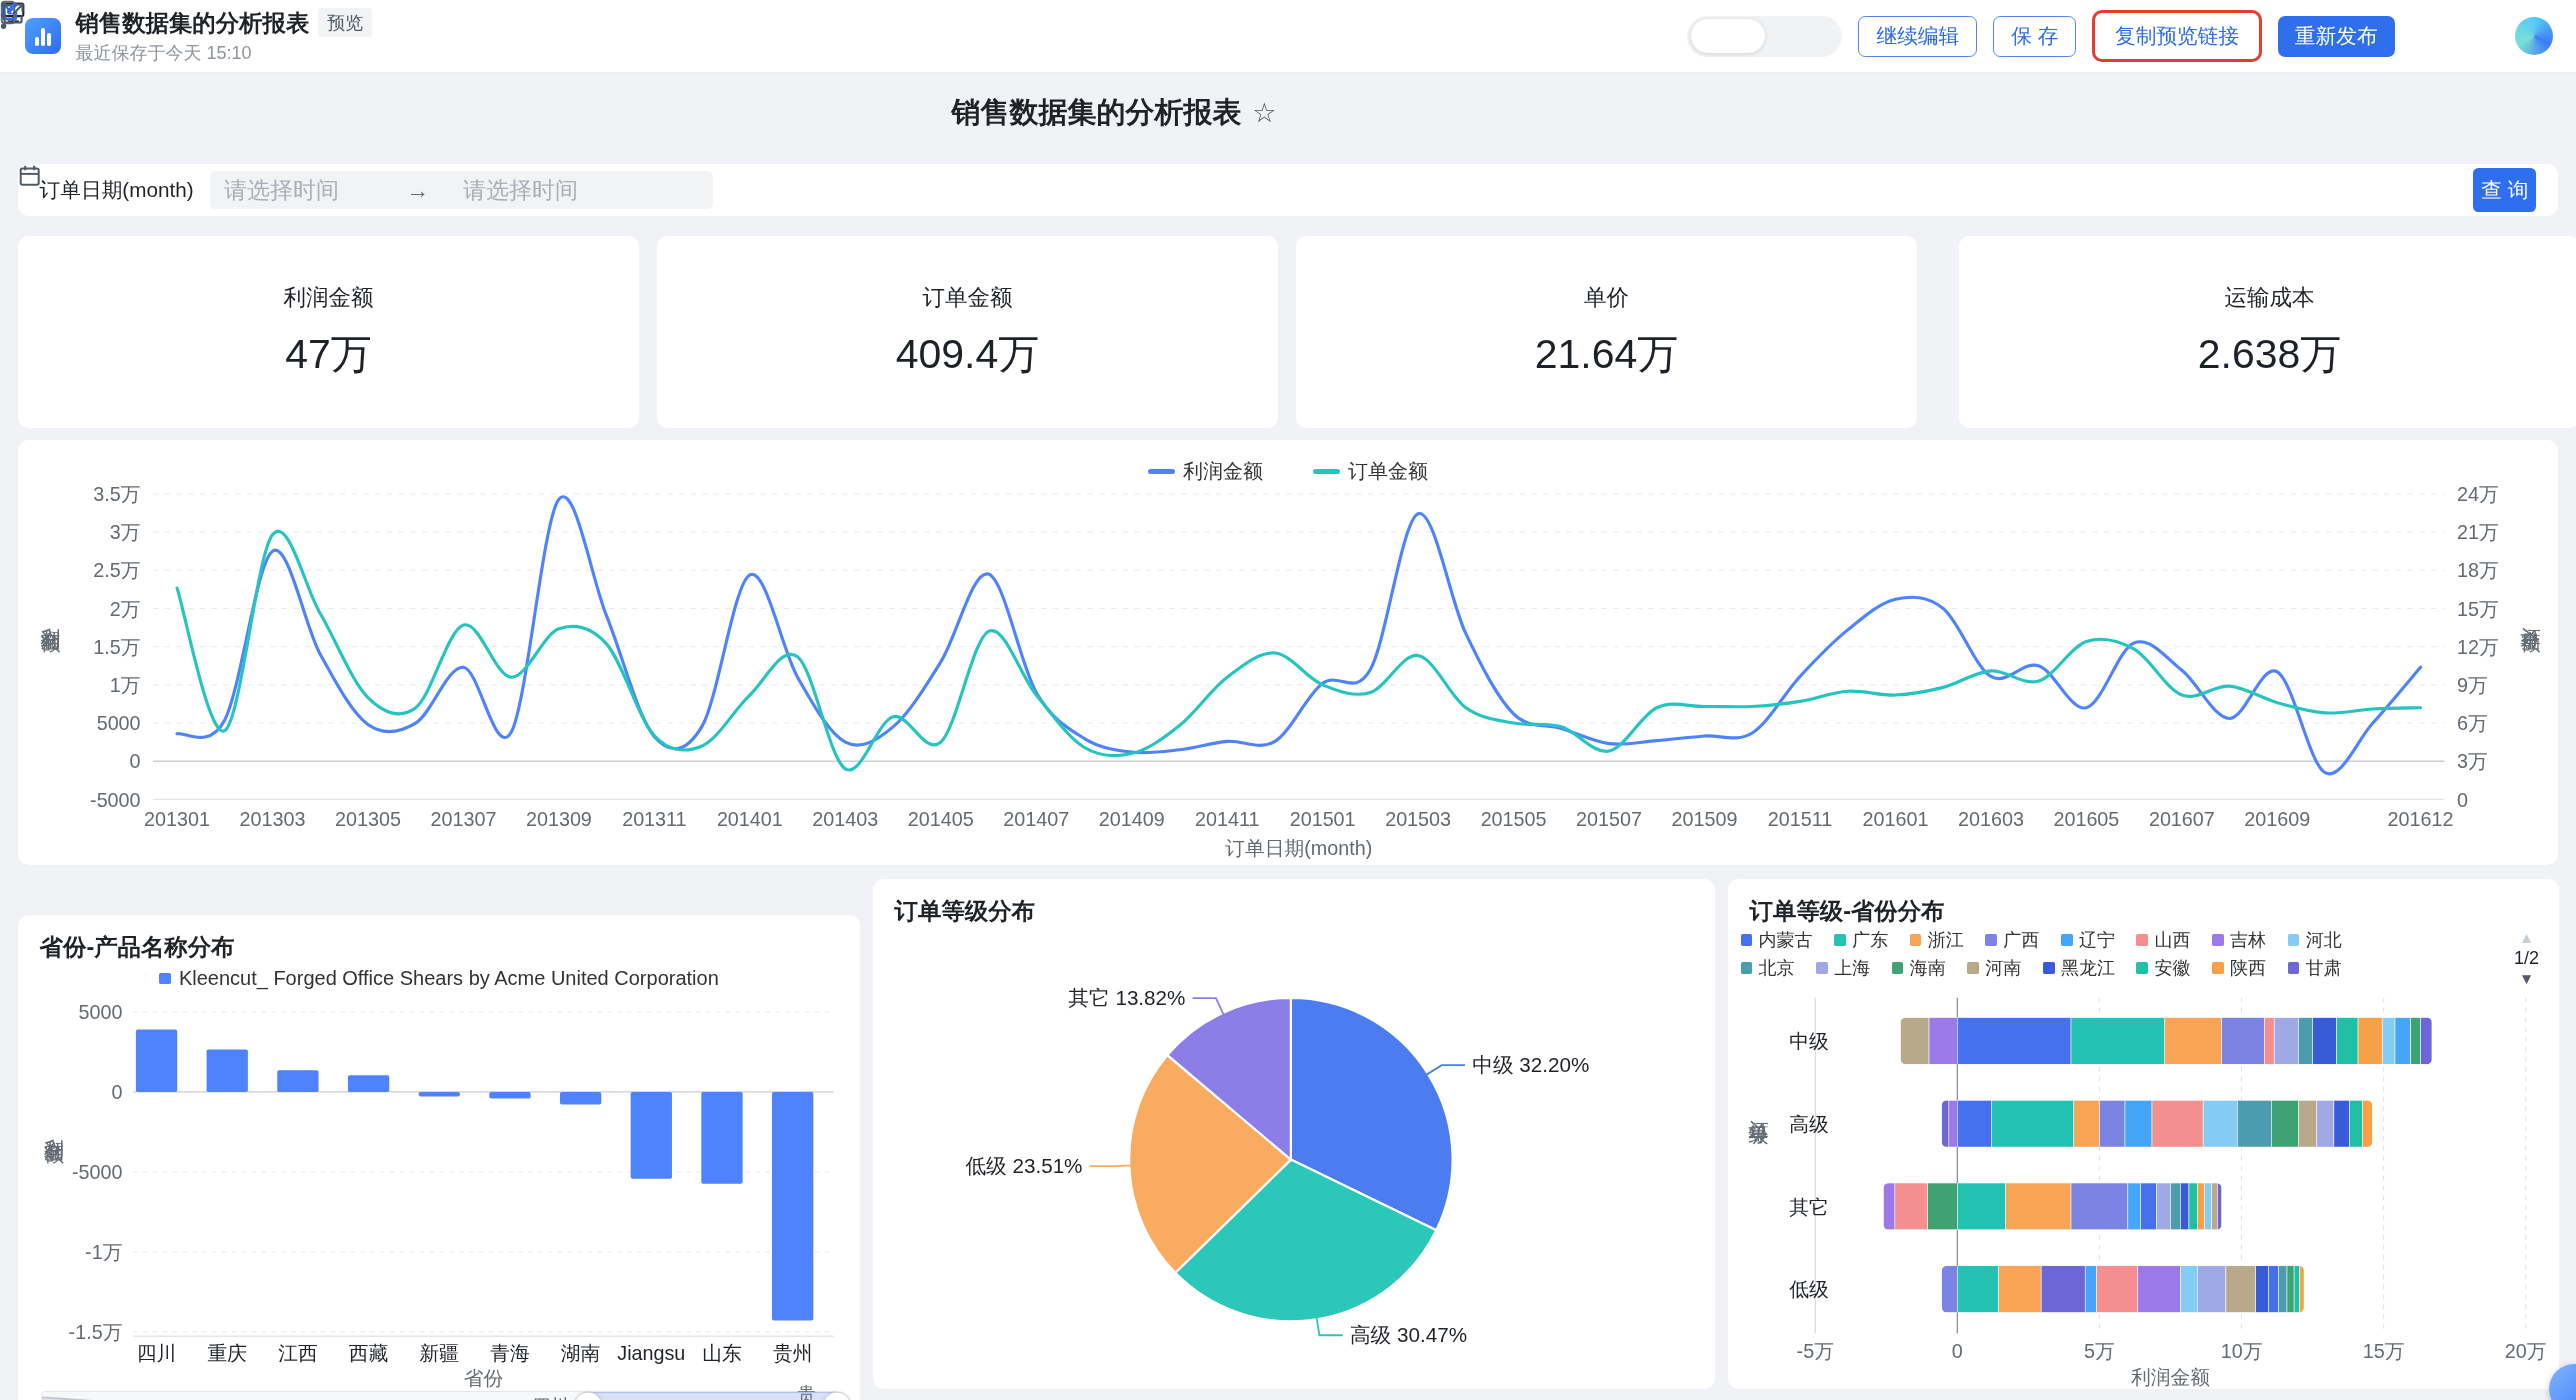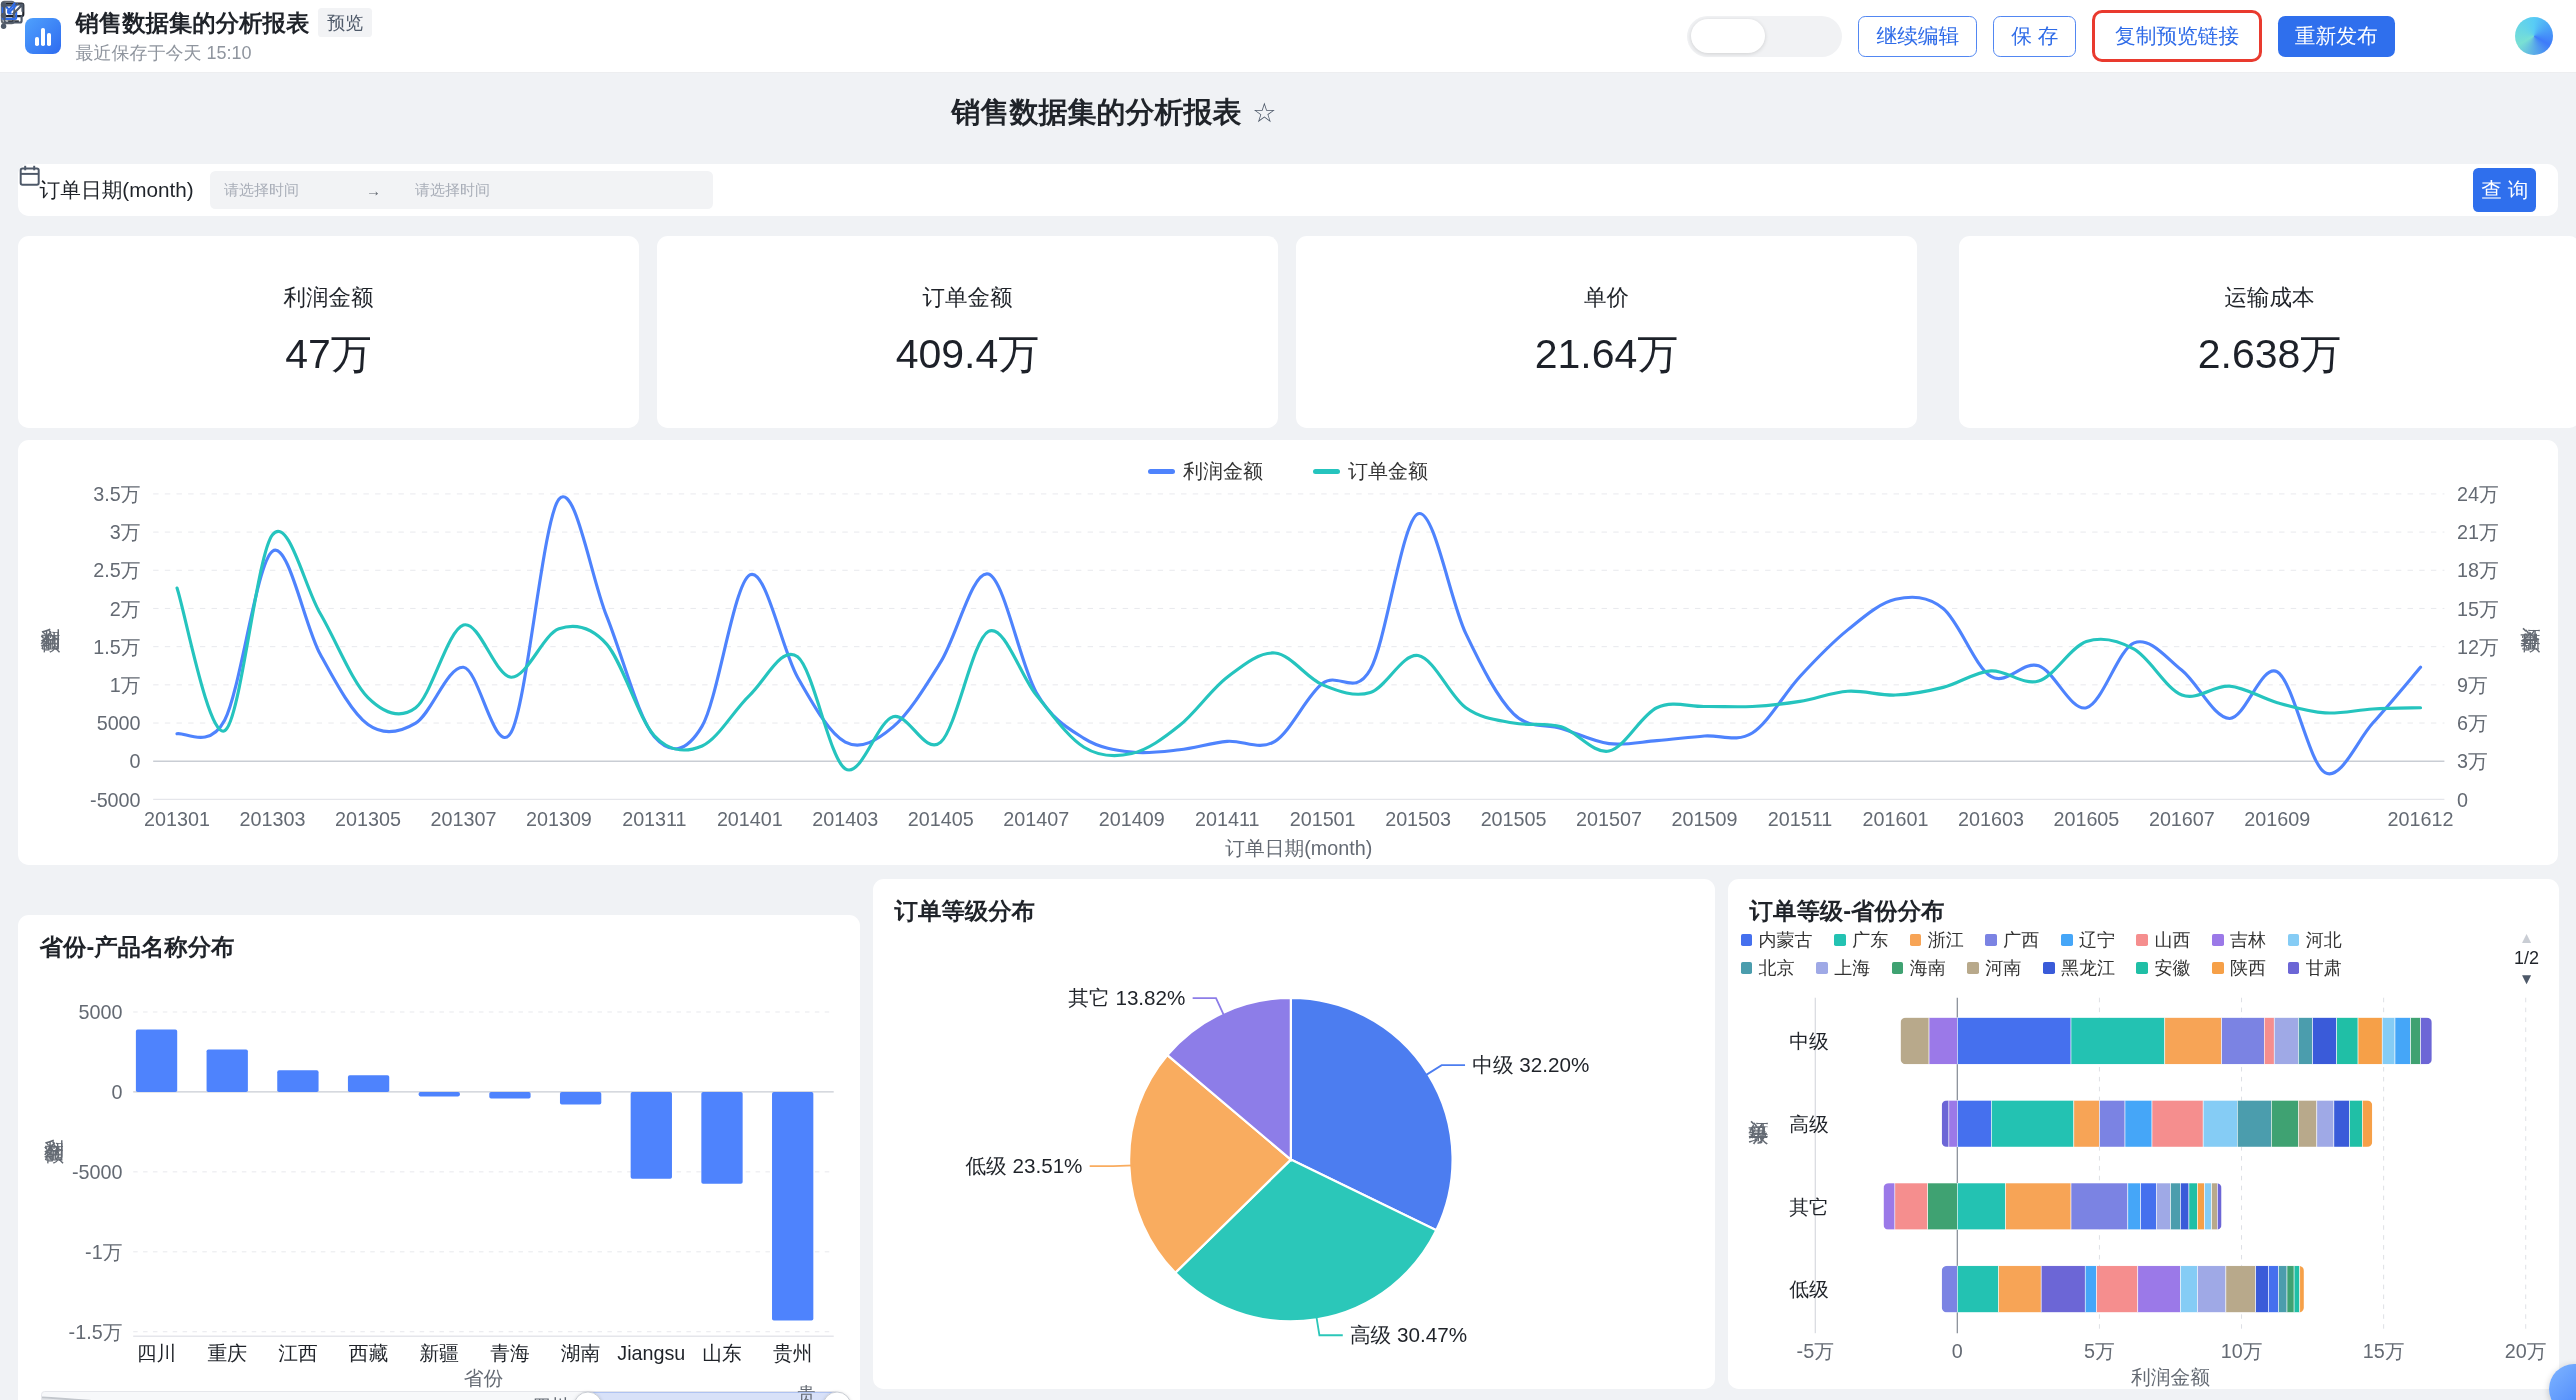--- a/index.html
+++ b/index.html
@@ -29,21 +29,21 @@
   .redbox{border:3.6px solid #E93A2E;border-radius:10px;padding:2.7px;}
   .iconbtn{display:flex;align-items:center;justify-content:center;width:36px;height:36px;}
   .avatar{width:38px;height:38px;border-radius:50%;background:conic-gradient(#58CCF5,#3E7BFA,#79E0D4,#58CCF5);}
   
   #pagetitle{position:absolute;left:0;top:93px;width:2228px;text-align:center;font-size:29px;font-weight:bold;}
   #pagetitle .star{font-weight:normal;color:#4E5969;font-size:27px;margin-left:10.8px;}
   
   #filterbar{left:18px;top:164px;width:2540px;height:52px;display:flex;align-items:center;padding:0 21.6px;box-sizing:border-box;}
   #filter-label{font-size:20.7px;margin-right:16px;}
   .picker{width:503px;height:38px;background:#F2F3F5;border-radius:5.4px;display:flex;align-items:center;
-          padding:0 14.4px;box-sizing:border-box;font-size:15px;color:#A9AEB8;}
+          padding:0 14.4px;box-sizing:border-box;font-size:23px;color:#A9AEB8;}
   .picker .arrow{color:#646A73;margin:0 34px 0 67px;}
   .picker .cal{margin-left:auto;}
   #query-btn{margin-left:auto;width:63px;height:44px;background:#2F6FED;color:#fff;font-size:20.7px;
              border:none;border-radius:5.4px;display:flex;align-items:center;justify-content:center;}
   
   .kpi{position:absolute;top:236px;height:192px;width:621px;background:#fff;border-radius:10.8px;
        display:flex;flex-direction:column;align-items:center;justify-content:center;gap:14.4px;}
   .kpi .lab{font-size:22.5px;}
   .kpi .val{font-size:41px;font-weight:normal;color:#1D2129;}
   
@@ -255,20 +255,26 @@
       <text x="2514.0625" y="430" text-anchor="middle" font-size="22" fill="#646A73">201609</text>
       <text x="2673.4375" y="430" text-anchor="middle" font-size="22" fill="#646A73">201612</text>
       <text x="1425" y="462" text-anchor="middle" font-size="22" fill="#646A73">订单日期(month)</text>
       <path d="M176.5625,326.9C185.41666666666666,324.34999999999997 211.97916666666666,345.45833333333337 229.6875,311.6C247.39583333333334,277.7416666666667 265.1041666666667,135.93333333333334 282.8125,123.75C300.5208333333333,111.56666666666666 318.2291666666667,206.34166666666667 335.9375,238.5C353.6458333333333,270.6583333333333 371.3541666666667,303.95 389.0625,316.7C406.7708333333333,329.45 424.4791666666667,325.625 442.1875,315C459.8958333333333,304.375 477.6041666666667,251.25 495.3125,252.95C513.0208333333334,254.64999999999998 530.7291666666666,356.3666666666667 548.4375,325.2C566.1458333333334,294.0333333333333 583.8541666666666,87.48333333333332 601.5625,65.94999999999999C619.2708333333334,44.41666666666666 636.9791666666666,151.94166666666666 654.6875,196C672.3958333333334,240.05833333333334 690.1041666666666,309.90000000000003 707.8125,330.3C725.5208333333334,350.7 743.2291666666666,348.43333333333334 760.9375,318.4C778.6458333333334,288.3666666666666 796.3541666666666,159.16666666666666 814.0625,150.1C831.7708333333334,141.03333333333333 849.4791666666666,232.975 867.1875,264C884.8958333333334,295.025 902.6041666666666,327.0416666666667 920.3125,336.25C938.0208333333334,345.4583333333333 955.7291666666666,334.125 973.4375,319.25C991.1458333333334,304.375 1008.8541666666666,275.3333333333333 1026.5625,247C1044.2708333333333,218.66666666666666 1061.9791666666667,143.58333333333331 1079.6875,149.24999999999997C1097.3958333333333,154.91666666666663 1115.1041666666667,250.54166666666666 1132.8125,281C1150.5208333333333,311.4583333333333 1168.2291666666667,320.95 1185.9375,332C1203.6458333333333,343.05 1221.3541666666667,345.175 1239.0625,347.3C1256.7708333333333,349.425 1274.4791666666667,346.73333333333335 1292.1875,344.75C1309.8958333333333,342.76666666666665 1327.6041666666667,336.9583333333333 1345.3125,335.4C1363.0208333333333,333.84166666666664 1380.7291666666667,346.16666666666663 1398.4375,335.4C1416.1458333333333,324.6333333333333 1433.8541666666667,284.1166666666667 1451.5625,270.8C1469.2708333333333,257.48333333333335 1486.9791666666667,286.95 1504.6875,255.5C1522.3958333333333,224.04999999999998 1540.1041666666667,88.7583333333333 1557.8125,82.09999999999997C1575.5208333333333,75.44166666666663 1593.2291666666667,178.43333333333334 1610.9375,215.55C1628.6458333333333,252.66666666666669 1646.3541666666667,287.23333333333335 1664.0625,304.8C1681.7708333333333,322.3666666666667 1699.4791666666667,315.425 1717.1875,320.95C1734.8958333333333,326.47499999999997 1752.6041666666667,335.68333333333334 1770.3125,337.95C1788.0208333333333,340.21666666666664 1805.7291666666667,335.9666666666667 1823.4375,334.55C1841.1458333333333,333.1333333333333 1858.8541666666667,330.8666666666667 1876.5625,329.45C1894.2708333333333,328.0333333333333 1911.9791666666667,337.1 1929.6875,326.05C1947.3958333333333,315 1965.1041666666667,282.275 1982.8125,263.15C2000.5208333333333,244.02499999999998 2018.2291666666667,225.60833333333332 2035.9375,211.29999999999998C2053.6458333333335,196.99166666666665 2071.3541666666665,181.26666666666665 2089.0625,177.29999999999998C2106.7708333333335,173.33333333333331 2124.4791666666665,173.19166666666666 2142.1875,187.5C2159.8958333333335,201.80833333333334 2177.6041666666665,252.52499999999998 2195.3125,263.15C2213.0208333333335,273.775 2230.7291666666665,245.44166666666666 2248.4375,251.25C2266.1458333333335,257.05833333333334 2283.8541666666665,302.25 2301.5625,298C2319.2708333333335,293.75 2336.9791666666665,232.6916666666667 2354.6875,225.75000000000003C2372.3958333333335,218.80833333333337 2390.1041666666665,242.32500000000005 2407.8125,256.35C2425.5208333333335,270.375 2443.2291666666665,309.6166666666667 2460.9375,309.9C2478.6458333333335,310.1833333333333 2496.3541666666665,247.99166666666667 2514.0625,258.05C2531.7708333333335,268.10833333333335 2549.4791666666665,360.7583333333333 2567.1875,370.25C2584.8958333333335,379.7416666666667 2602.6041666666665,334.55 2620.3125,315C2638.0208333333335,295.45 2664.5833333333335,263.29166666666663 2673.4375,252.95" fill="none" stroke="#4E83FD" stroke-width="3.5" stroke-linecap="round"></path>
       <path d="M176.5625,164.83333333333334C185.41666666666666,191.27777777777777 211.97916666666666,333.4166666666667 229.6875,323.5C247.39583333333334,313.5833333333333 265.1041666666667,127.05555555555553 282.8125,105.33333333333331C300.5208333333333,83.6111111111111 318.2291666666667,162.94444444444446 335.9375,193.16666666666669C353.6458333333333,223.3888888888889 371.3541666666667,269.19444444444446 389.0625,286.6666666666667C406.7708333333333,304.1388888888889 424.4791666666667,311.4583333333333 442.1875,298C459.8958333333333,284.5416666666667 477.6041666666667,211.58333333333334 495.3125,205.91666666666669C513.0208333333334,200.25000000000003 530.7291666666666,263.2916666666667 548.4375,264C566.1458333333334,264.7083333333333 583.8541666666666,216.30555555555554 601.5625,210.16666666666666C619.2708333333334,204.02777777777777 636.9791666666666,207.33333333333337 654.6875,227.16666666666669C672.3958333333334,247 690.1041666666666,310.2777777777777 707.8125,329.16666666666663C725.5208333333334,348.05555555555554 743.2291666666666,348.05555555555554 760.9375,340.5C778.6458333333334,332.94444444444446 796.3541666666666,300.3611111111111 814.0625,283.8333333333333C831.7708333333334,267.30555555555554 849.4791666666666,227.63888888888889 867.1875,241.33333333333334C884.8958333333334,255.0277777777778 902.6041666666666,354.90277777777777 920.3125,366C938.0208333333334,377.09722222222223 955.7291666666666,312.875 973.4375,307.9166666666667C991.1458333333334,302.95833333333337 1008.8541666666666,352.06944444444446 1026.5625,336.25C1044.2708333333333,320.43055555555554 1061.9791666666667,221.7361111111111 1079.6875,212.99999999999997C1097.3958333333333,204.26388888888886 1115.1041666666667,262.3472222222222 1132.8125,283.8333333333333C1150.5208333333333,305.31944444444446 1168.2291666666667,331.05555555555554 1185.9375,341.9166666666667C1203.6458333333333,352.7777777777778 1221.3541666666667,353.0138888888889 1239.0625,349C1256.7708333333333,344.9861111111111 1274.4791666666667,332 1292.1875,317.8333333333333C1309.8958333333333,303.66666666666663 1327.6041666666667,277.4583333333333 1345.3125,264C1363.0208333333333,250.54166666666666 1380.7291666666667,235.66666666666666 1398.4375,237.08333333333331C1416.1458333333333,238.49999999999997 1433.8541666666667,265.18055555555554 1451.5625,272.5C1469.2708333333333,279.81944444444446 1486.9791666666667,286.43055555555554 1504.6875,281C1522.3958333333333,275.56944444444446 1540.1041666666667,237.08333333333331 1557.8125,239.91666666666666C1575.5208333333333,242.75 1593.2291666666667,285.4861111111111 1610.9375,298C1628.6458333333333,310.5138888888889 1646.3541666666667,311.4583333333333 1664.0625,315C1681.7708333333333,318.5416666666667 1699.4791666666667,314.05555555555554 1717.1875,319.25C1734.8958333333333,324.44444444444446 1752.6041666666667,349.70833333333337 1770.3125,346.1666666666667C1788.0208333333333,342.625 1805.7291666666667,306.2638888888889 1823.4375,298C1841.1458333333333,289.7361111111111 1858.8541666666667,296.81944444444446 1876.5625,296.58333333333337C1894.2708333333333,296.3472222222223 1911.9791666666667,297.5277777777778 1929.6875,296.58333333333337C1947.3958333333333,295.6388888888889 1965.1041666666667,293.75 1982.8125,290.91666666666663C2000.5208333333333,288.08333333333326 2018.2291666666667,280.76388888888886 2035.9375,279.5833333333333C2053.6458333333335,278.40277777777777 2071.3541666666665,284.54166666666663 2089.0625,283.8333333333333C2106.7708333333335,283.125 2124.4791666666665,279.81944444444446 2142.1875,275.33333333333337C2159.8958333333335,270.8472222222223 2177.6041666666665,258.0972222222222 2195.3125,256.91666666666663C2213.0208333333335,255.73611111111106 2230.7291666666665,273.68055555555554 2248.4375,268.25C2266.1458333333335,262.81944444444446 2283.8541666666665,230.2361111111111 2301.5625,224.33333333333331C2319.2708333333335,218.43055555555554 2336.9791666666665,222.91666666666669 2354.6875,232.83333333333334C2372.3958333333335,242.75 2390.1041666666665,276.9861111111111 2407.8125,283.8333333333333C2425.5208333333335,290.68055555555554 2443.2291666666665,272.49999999999994 2460.9375,273.91666666666663C2478.6458333333335,275.3333333333333 2496.3541666666665,287.375 2514.0625,292.33333333333337C2531.7708333333335,297.29166666666674 2549.4791666666665,302.48611111111114 2567.1875,303.6666666666667C2584.8958333333335,304.84722222222223 2602.6041666666665,300.36111111111114 2620.3125,299.4166666666667C2638.0208333333335,298.47222222222223 2664.5833333333335,298.2361111111111 2673.4375,298" fill="none" stroke="#25C4BE" stroke-width="3.5" stroke-linecap="round"></path>
     </svg>
 </div>
 
 <div id="bar-panel" class="panel">
   <div class="chart-title" id="bar-title">省份-产品名称分布</div>
+  <div class="legend-row" style="top:52px;" id="bar-legend">
+      <span class="legend-item">
+        <span class="lsq" style="background:#4E83FD"></span>
+        <span>Kleencut_ Forged Office Shears by Acme United Corporation</span>
+      </span>
+    </div>
   <div class="vlabel" style="left:23.4px;top:207px;" id="bar-yl">利润金额</div>
   <svg id="bar-svg" width="842" height="476" style="top:0;" viewBox="0 0 937 530">
       <line x1="128" y1="108" x2="908" y2="108" stroke="#E5E6EB" stroke-width="1" stroke-dasharray="5 6"></line>
       <text x="116" y="116" text-anchor="end" font-size="22" fill="#646A73">5000</text>
       <line x1="128" y1="197" x2="908" y2="197" stroke="#C9CDD4" stroke-width="1.5" stroke-dasharray="none"></line>
       <text x="116" y="205" text-anchor="end" font-size="22" fill="#646A73">0</text>
       <line x1="128" y1="286" x2="908" y2="286" stroke="#E5E6EB" stroke-width="1" stroke-dasharray="5 6"></line>
       <text x="116" y="294" text-anchor="end" font-size="22" fill="#646A73">-5000</text>
       <line x1="128" y1="375" x2="908" y2="375" stroke="#E5E6EB" stroke-width="1" stroke-dasharray="5 6"></line>
       <text x="116" y="383" text-anchor="end" font-size="22" fill="#646A73">-1万</text>

